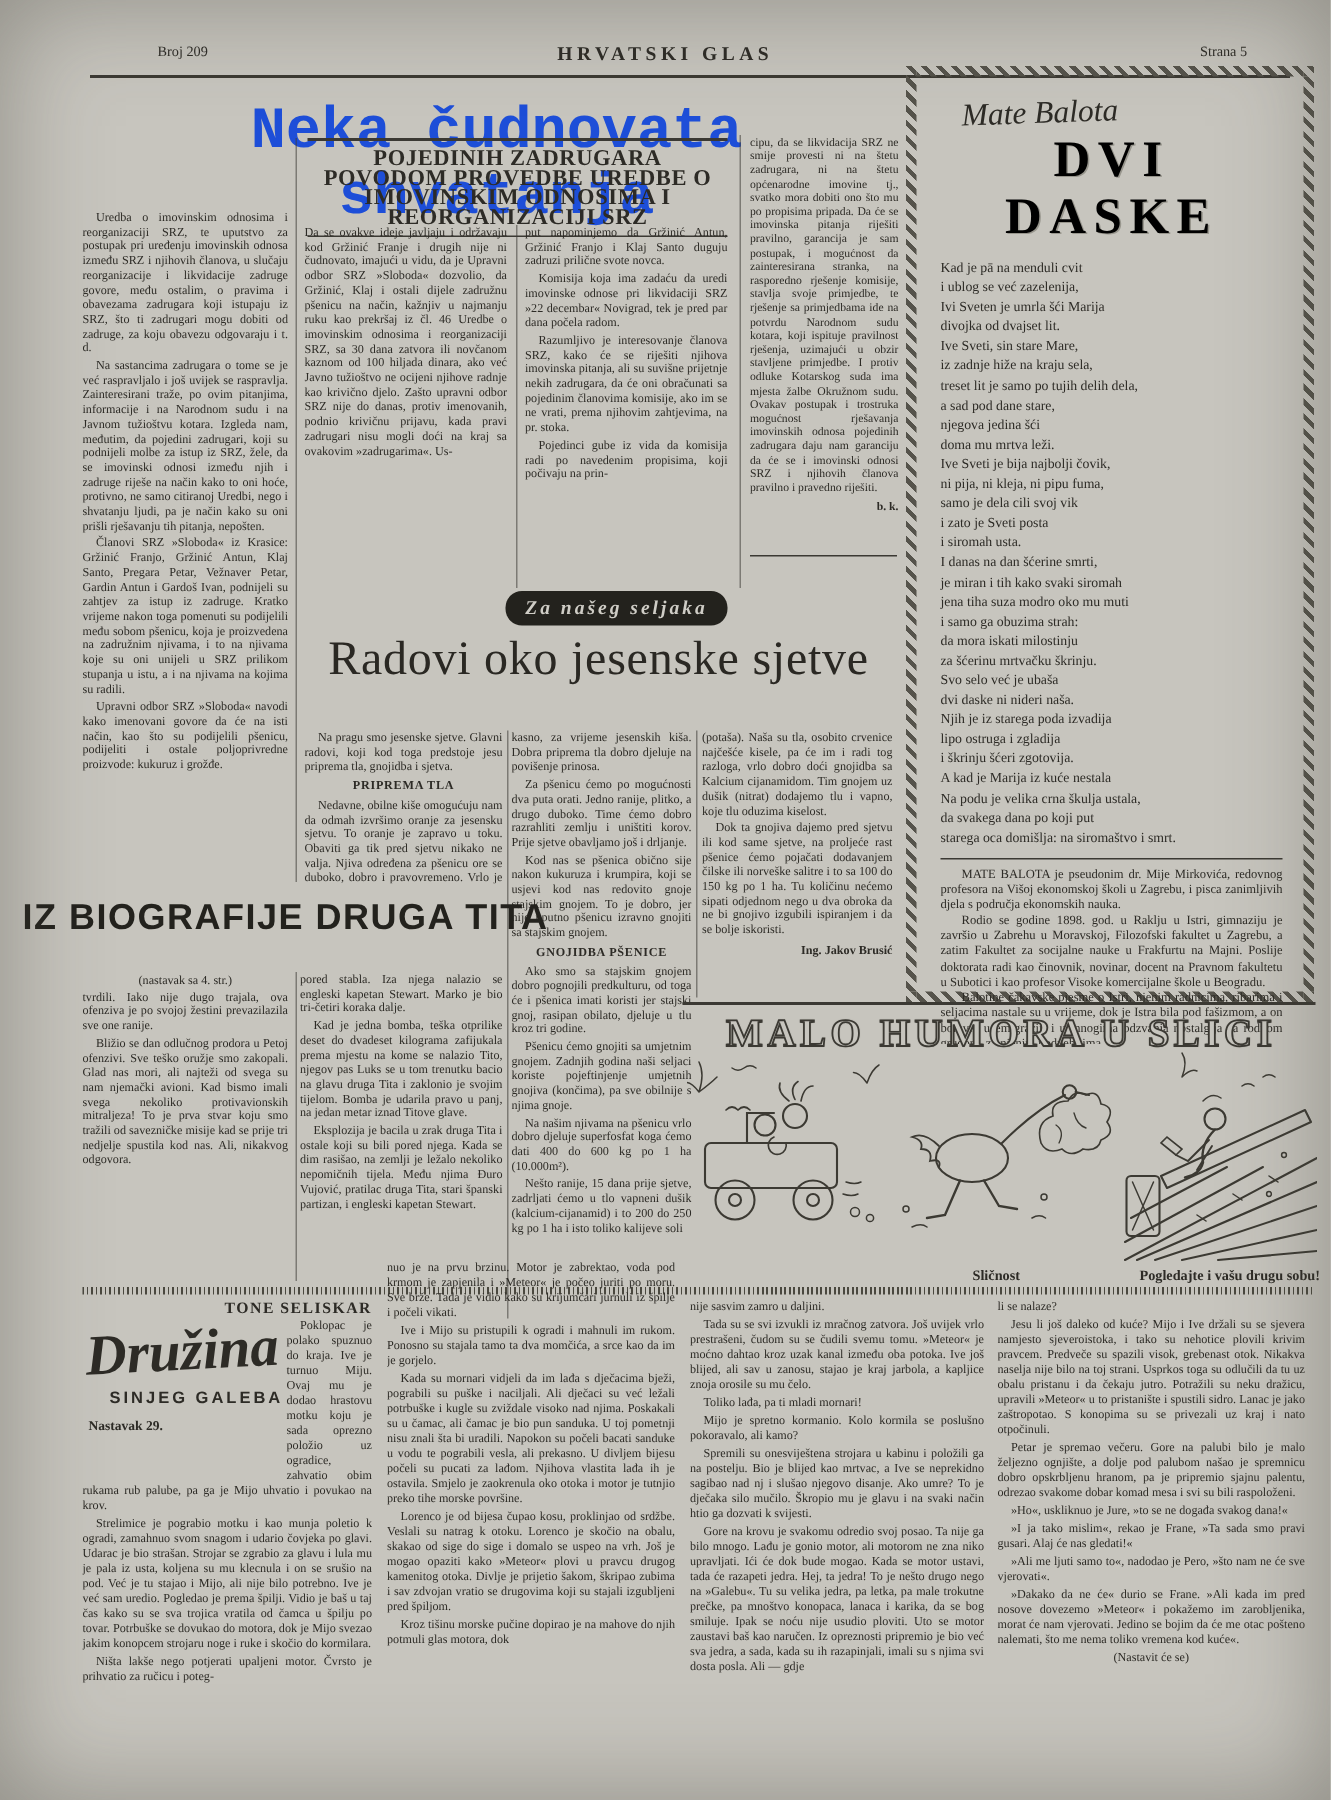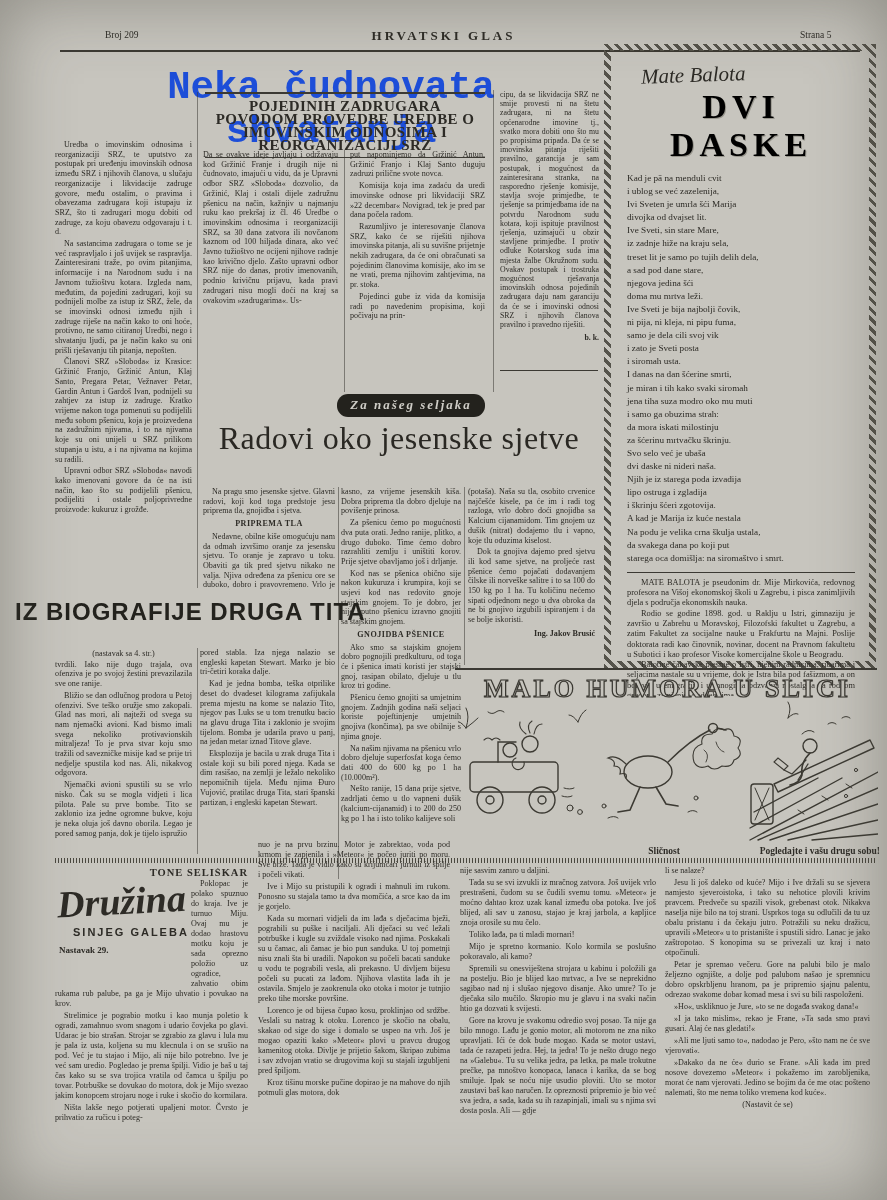--- a/index.html
+++ b/index.html
@@ -123,21 +123,20 @@
       <div class="sig">Ing. Jakov Brusić</div>
     </div>
   <div class="abs vrule" style="left:338px;top:487px;height:392px;"></div>
   <div class="abs vrule" style="left:464px;top:487px;height:178px;"></div>
 
   <div class="abs headline3" style="left:15px;top:598px;">IZ BIOGRAFIJE DRUGA TITA</div>
   <div class="abs copy" style="left:55px;top:648px;width:137px;height:208px;">
       <div class="centered">(nastavak sa 4. str.)</div>
       <div class="para noindent">tvrdili. Iako nije dugo trajala, ova ofenziva je po svojoj žestini prevazilazila sve one ranije.</div>
       <div class="para">Bližio se dan odlučnog prodora u Petoj ofenzivi. Sve teško oružje smo zakopali. Glad nas mori, ali najteži od svega su nam njemački avioni. Kad bismo imali svega nekoliko protivavionskih mitraljeza! To je prva stvar koju smo tražili od savezničke misije kad se prije tri nedjelje spustila kod nas. Ali, nikakvog odgovora.</div>
-      <div class="para">Njemački avioni spustili su se vrlo nisko. Čak su se mogla vidjeti i lica pilota. Pale su prve bombe. Tito se zaklonio iza jedne ogromne bukve, koju je neka oluja još davno oborila. Legao je pored samog panja, dok je tijelo ispružio</div>
     </div>
   <div class="abs copy" style="left:200px;top:648px;width:135px;height:208px;">
       <div class="para noindent">pored stabla. Iza njega nalazio se engleski kapetan Stewart. Marko je bio tri-četiri koraka dalje.</div>
       <div class="para">Kad je jedna bomba, teška otprilike deset do dvadeset kilograma zafijukala prema mjestu na kome se nalazio Tito, njegov pas Luks se u tom trenutku bacio na glavu druga Tita i zaklonio je svojim tijelom. Bomba je udarila pravo u panj, na jedan metar iznad Titove glave.</div>
       <div class="para">Eksplozija je bacila u zrak druga Tita i ostale koji su bili pored njega. Kada se dim rasišao, na zemlji je ležalo nekoliko nepomičnih tijela. Među njima Đuro Vujović, pratilac druga Tita, stari španski partizan, i engleski kapetan Stewart.</div>
     </div>
   <div class="abs vrule" style="left:197px;top:648px;height:206px;"></div>
 
   <div class="abs poembox" style="left:604px;top:44px;width:272px;height:624px;">
     <div class="poem-author">Mate Balota</div>

